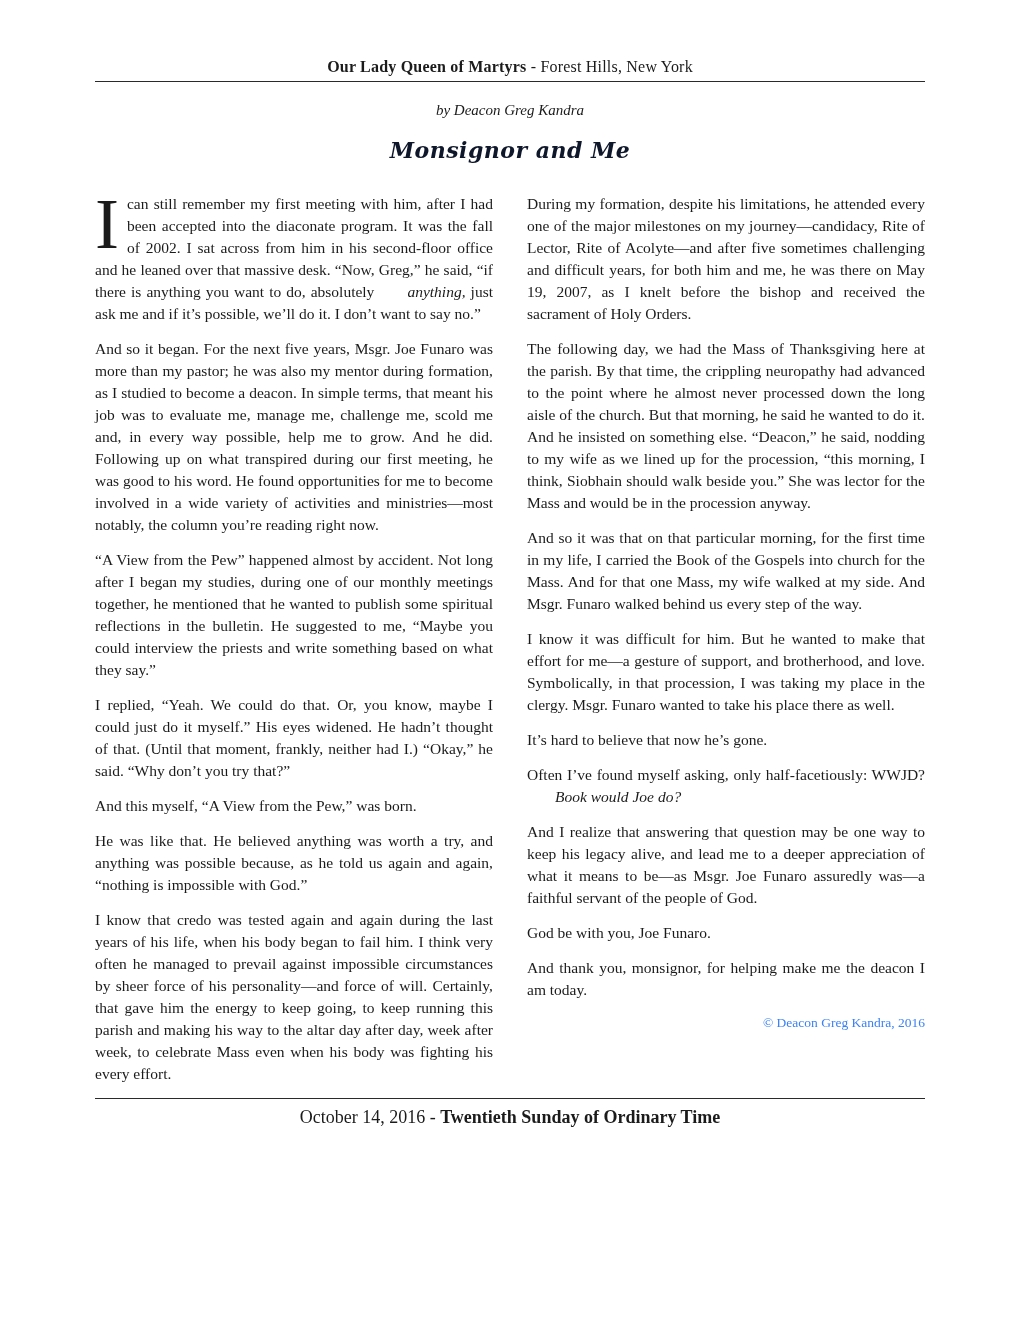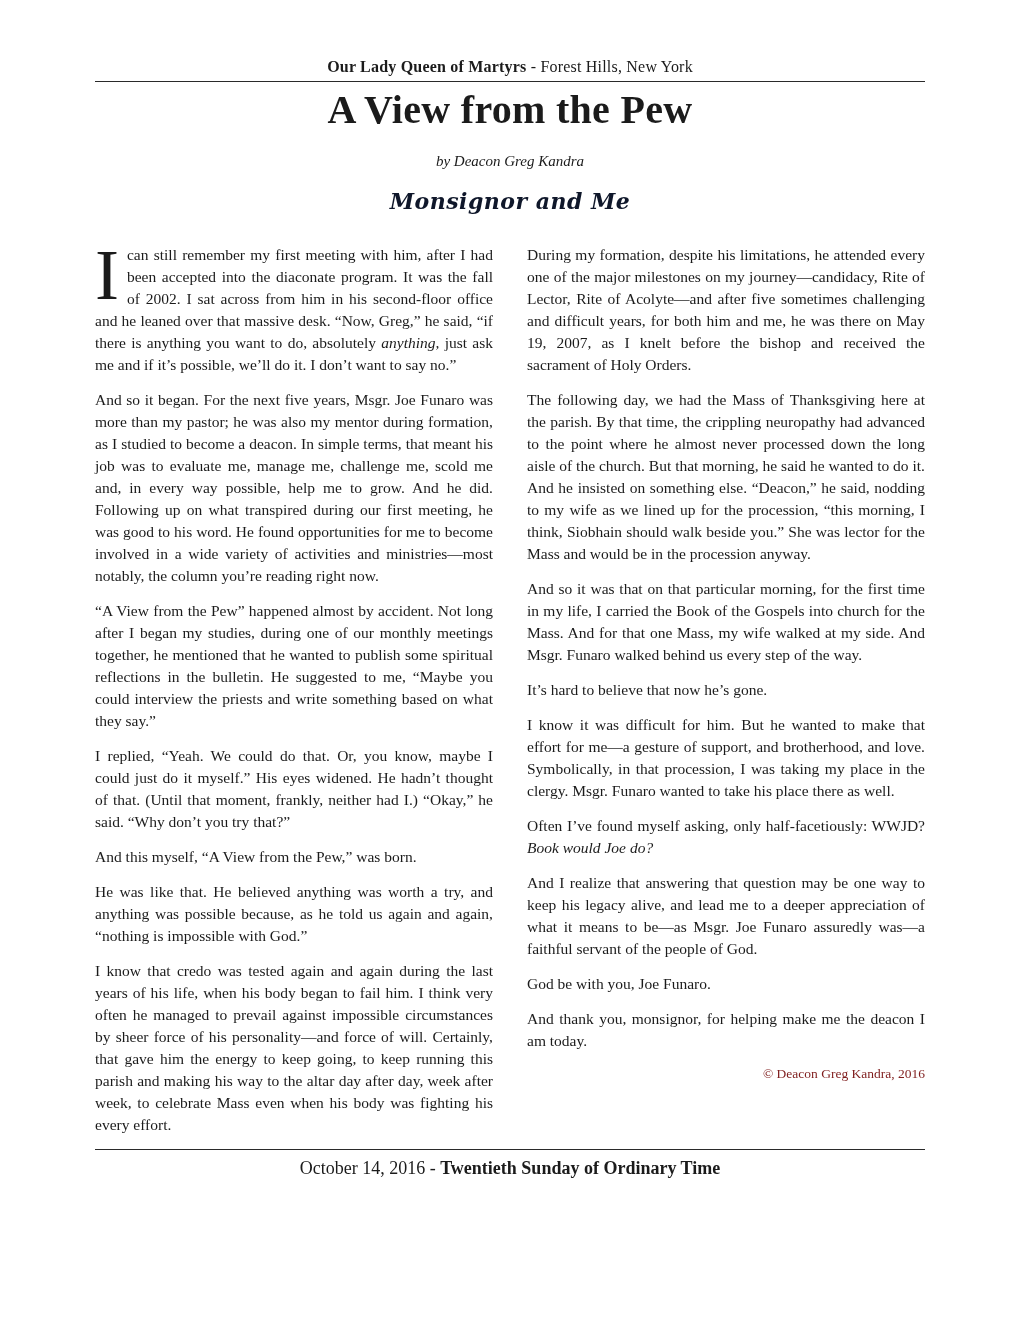--- a/index.html
+++ b/index.html
@@ -61,21 +61,21 @@
     text-align: justify;
     margin-bottom: 13px;
   }
   .dropcap {
     float: left;
     font-size: 72px;
     line-height: 0.72;
     padding: 6px 8px 0 0;
     font-weight: normal;
   }
-  .it { font-style: italic; }
+  .it { font-style: italic; margin-left: 28px; }
   .copyright {
     text-align: right;
     font-size: 13.5px;
     margin-top: 14px;
     color: #c00000;
   }
   footer { margin-top: auto; }
   .footer-rule {
     border: none;
     border-top: 1.5px solid #2a2a2a;
@@ -92,47 +92,46 @@
 
 <div class="page">
 
   <header>
     <div class="masthead">
       <span class="parish">Our Lady Queen of Martyrs</span><span> - Forest Hills, New York</span>
     </div>
     <hr class="rule">
   </header>
 
-  <h1 class="title">A View from the Pew</h1>
   <div class="byline">by Deacon Greg Kandra</div>
   <h2 class="column-heading">Monsignor and Me</h2>
 
   <div class="columns">
     <div class="col" id="col-left">
         <p><span class="dropcap">I</span><span>can still remember my first meeting with him, after I had been accepted into the diaconate program. It was the fall of 2002. I sat across from him in his second-floor office and he leaned over that massive desk. “Now, Greg,” he said, “if there is anything you want to do, absolutely </span><span class="it">anything,</span><span> just ask me and if it’s possible, we’ll do it. I don’t want to say no.”</span></p>
         <p><span>And so it began. For the next five years, Msgr. Joe Funaro was more than my pastor; he was also my mentor during formation, as I studied to become a deacon. In simple terms, that meant his job was to evaluate me, manage me, challenge me, scold me and, in every way possible, help me to grow. And he did. Following up on what transpired during our first meeting, he was good to his word. He found opportunities for me to become involved in a wide variety of activities and ministries—most notably, the column you’re reading right now.</span></p>
         <p><span>“A View from the Pew” happened almost by accident. Not long after I began my studies, during one of our monthly meetings together, he mentioned that he wanted to publish some spiritual reflections in the bulletin. He suggested to me, “Maybe you could interview the priests and write something based on what they say.”</span></p>
         <p><span>I replied, “Yeah. We could do that. Or, you know, maybe I could just do it myself.” His eyes widened. He hadn’t thought of that. (Until that moment, frankly, neither had I.) “Okay,” he said. “Why don’t you try that?”</span></p>
         <p><span>And this myself, “A View from the Pew,” was born.</span></p>
         <p><span>He was like that. He believed anything was worth a try, and anything was possible because, as he told us again and again, “nothing is impossible with God.”</span></p>
         <p><span>I know that credo was tested again and again during the last years of his life, when his body began to fail him. I think very often he managed to prevail against impossible circumstances by sheer force of his personality—and force of will. Certainly, that gave him the energy to keep going, to keep running this parish and making his way to the altar day after day, week after week, to celebrate Mass even when his body was fighting his every effort.</span></p>
       </div>
     <div class="col">
       <div id="col-right">
           <p><span>During my formation, despite his limitations, he attended every one of the major milestones on my journey—candidacy, Rite of Lector, Rite of Acolyte—and after five sometimes challenging and difficult years, for both him and me, he was there on May 19, 2007, as I knelt before the bishop and received the sacrament of Holy Orders.</span></p>
           <p><span>The following day, we had the Mass of Thanksgiving here at the parish. By that time, the crippling neuropathy had advanced to the point where he almost never processed down the long aisle of the church. But that morning, he said he wanted to do it. And he insisted on something else. “Deacon,” he said, nodding to my wife as we lined up for the procession, “this morning, I think, Siobhain should walk beside you.” She was lector for the Mass and would be in the procession anyway.</span></p>
           <p><span>And so it was that on that particular morning, for the first time in my life, I carried the Book of the Gospels into church for the Mass. And for that one Mass, my wife walked at my side. And Msgr. Funaro walked behind us every step of the way.</span></p>
+          <p><span>I know it was difficult for him. But he wanted to make that effort for me—a gesture of support, and brotherhood, and love. Symbolically, in that procession, I was taking my place in the clergy. Msgr. Funaro wanted to take his place there as well.</span></p>
           <p><span>It’s hard to believe that now he’s gone.</span></p>
-          <p><span>I know it was difficult for him. But he wanted to make that effort for me—a gesture of support, and brotherhood, and love. Symbolically, in that procession, I was taking my place in the clergy. Msgr. Funaro wanted to take his place there as well.</span></p>
           <p><span>Often I’ve found myself asking, only half-facetiously: WWJD? </span><span class="it">Book would Joe do?</span></p>
           <p><span>And I realize that answering that question may be one way to keep his legacy alive, and lead me to a deeper appreciation of what it means to be—as Msgr. Joe Funaro assuredly was—a faithful servant of the people of God.</span></p>
           <p><span>God be with you, Joe Funaro.</span></p>
           <p><span>And thank you, monsignor, for helping make me the deacon I am today.</span></p>
         </div>
-      <div class="copyright" style="color: #7f1d1d;">© Deacon Greg Kandra, 2016</div>
+      <div class="copyright" style="color: #3b82f6;">© Deacon Greg Kandra, 2016</div>
     </div>
   </div>
 
   <footer>
     <hr class="footer-rule">
     <div class="footer-line">
       <span>October 14, 2016 - </span><span class="b">Twentieth Sunday of Ordinary Time</span>
     </div>
   </footer>
 

